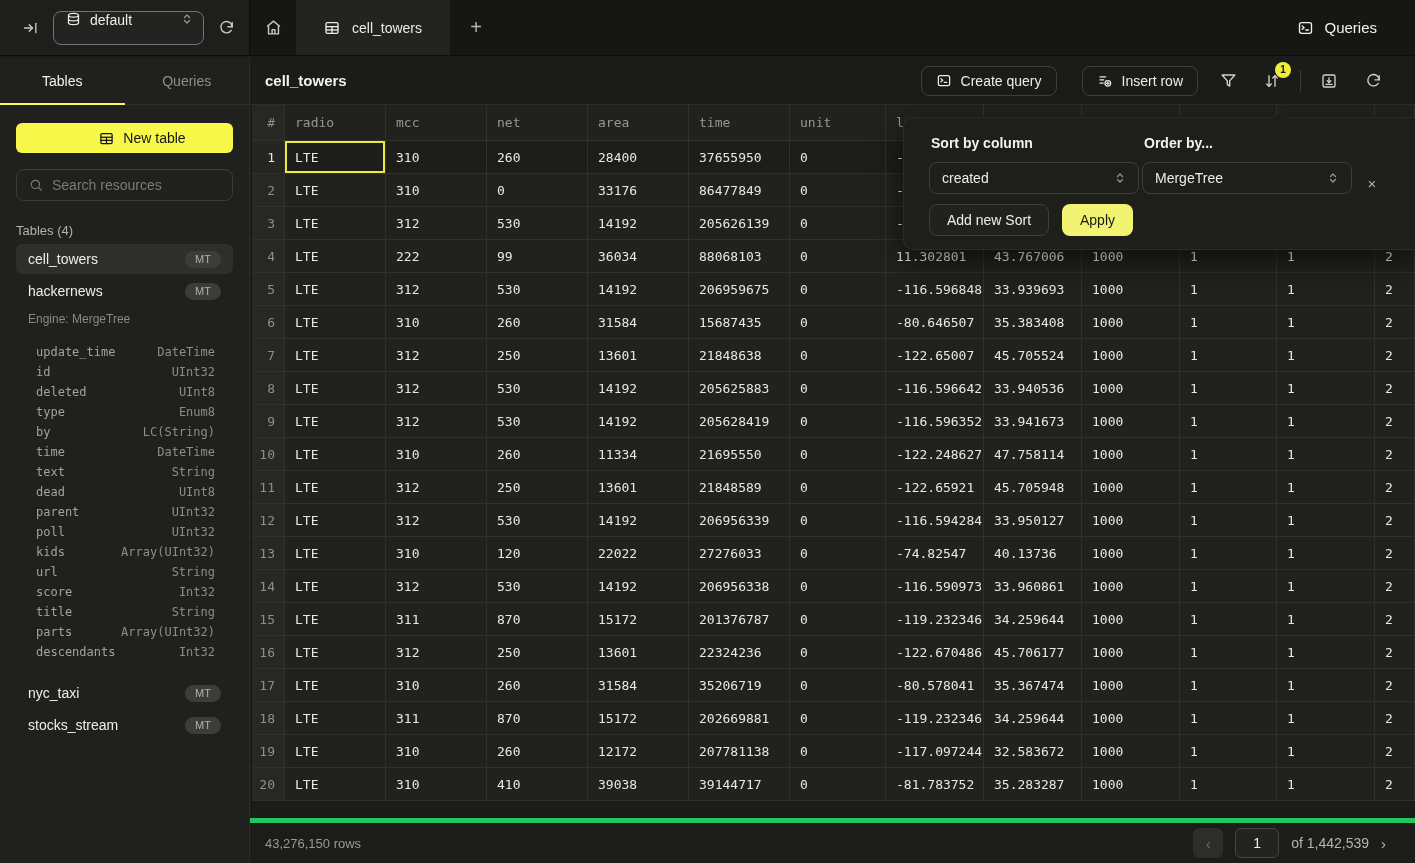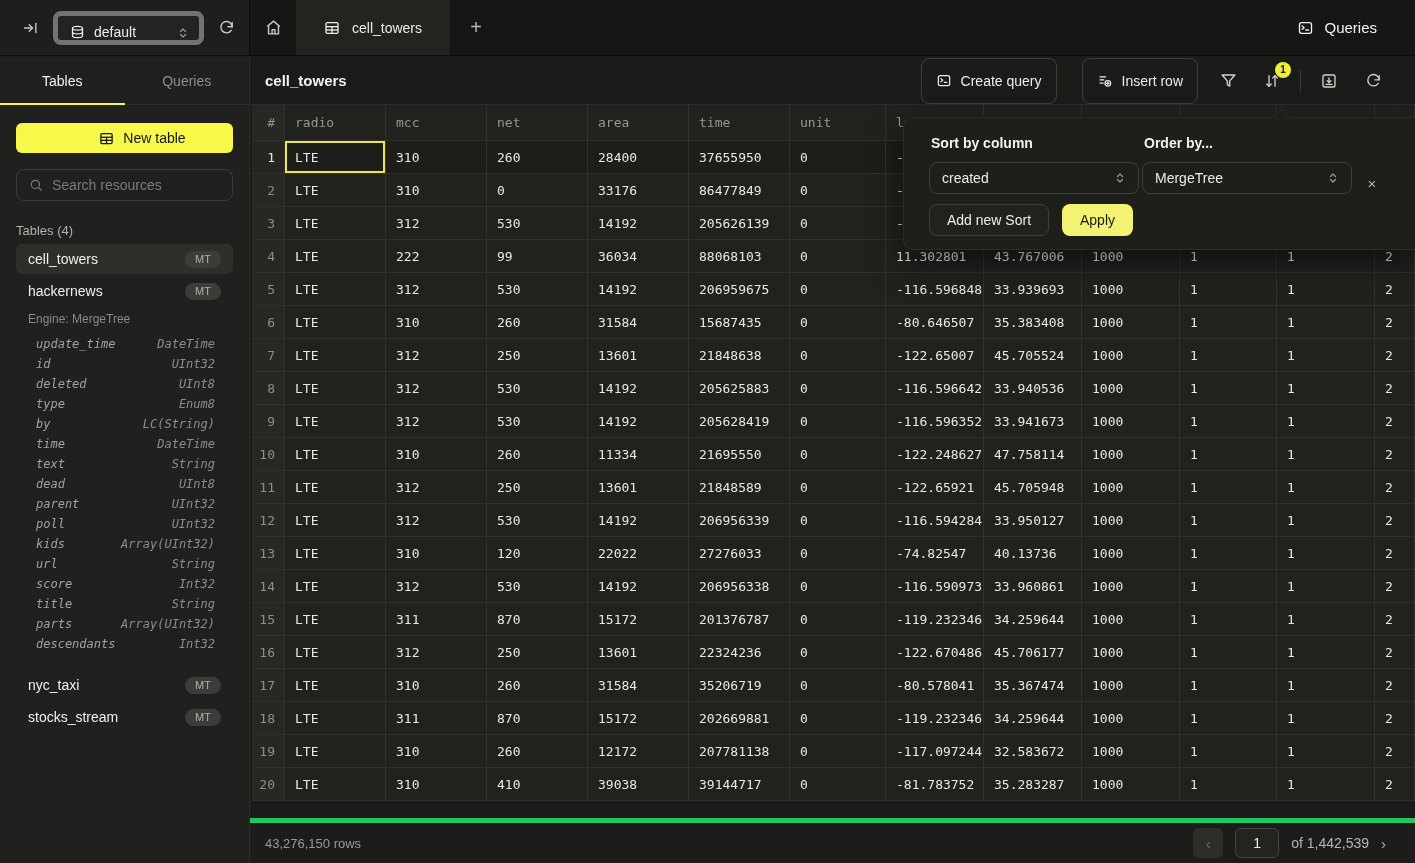--- a/index.html
+++ b/index.html
@@ -6,21 +6,21 @@
   html,body { background:#111; }
   .app{
     position:relative; width:1415px; height:863px; overflow:hidden;
     background:#1b1b19; color:#ececea;
     font-family:"Liberation Sans", sans-serif; font-size:14px;
   }
   svg{display:block}
   
   .topbar{position:absolute;left:0;top:0;width:1415px;height:56px;background:#161614;border-bottom:1px solid #0d0d0b;display:flex;align-items:stretch;}
   .topbar-left{width:250px;background:#1e1e1c;display:flex;align-items:center;gap:14px;padding:0 14px 0 22px;border-right:1px solid #0d0d0b;}
-  .db-select{display:flex;align-items:flex-end;gap:9px;height:34px;padding:0 10px 0 12px;background:#232321;border:5px solid #737373;border-radius:8px;flex:1;cursor:pointer;}
+  .db-select{display:flex;align-items:flex-start;gap:9px;height:34px;padding:0 10px 0 12px;background:#232321;border:1px solid #737373;border-radius:8px;flex:1;cursor:pointer;}
   .db-select .lbl{color:#ececea;font-weight:500;}
   .icon-btn{display:flex;align-items:center;justify-content:center;color:#c9c9c3;cursor:pointer;background:none;border:none;}
   .tabstrip{flex:1;display:flex;align-items:stretch;}
   .home-slot{width:46px;display:flex;align-items:center;justify-content:center;color:#c9c9c3;}
   .tab{display:flex;align-items:center;gap:12px;padding:0 28px;background:#232320;color:#ececea;cursor:pointer;}
   .tab .t-label{font-weight:500;}
   .newtab{width:52px;display:flex;align-items:center;justify-content:center;color:#b5b5af;font-size:20px;cursor:pointer;}
   .topbar-right{display:flex;align-items:center;margin-left:auto;padding-right:38px;}
   .queries-btn{display:flex;align-items:center;gap:10px;color:#f2f2ec;font-weight:500;cursor:pointer;background:none;border:none;font-size:15px;}
   
@@ -32,31 +32,31 @@
   .new-table-btn{margin:18px 16px 0;width:217px;height:30px;border:none;border-radius:6px;background:#f7f84a;color:#151511;font-weight:500;font-size:14px;display:flex;align-items:center;justify-content:center;gap:9px;cursor:pointer;font-family:inherit;padding-left:36px;}
   .search-box{margin:16px 16px 0;width:217px;height:32px;border:1px solid #3b3b37;border-radius:8px;display:flex;align-items:center;gap:9px;padding:0 12px;color:#7c7c76;}
   .search-box input{background:none;border:none;outline:none;color:#d5d5cf;font-size:14px;width:100%;font-family:inherit;}
   .search-box input::placeholder{color:#7c7c76;}
   .section-label{margin:22px 16px 6px;color:#b2b2ac;font-size:13px;}
   .tbl-item{margin:2px 16px 0;height:30px;border-radius:6px;display:flex;align-items:center;justify-content:space-between;padding:0 12px;cursor:pointer;}
   .tbl-item.selected{background:#2e2e2b;}
   .tbl-item .tbl-name{color:#efefe9;font-size:14px;}
   .mt-badge{background:#3c3c39;color:#b0b0aa;font-size:11px;border-radius:10px;padding:3px 10px;line-height:1;}
   .engine-line{margin:6px 16px 2px 28px;color:#8a8a84;font-size:12px;}
-  .fields{margin:8px 16px 6px 0;font-style:italic;}
+  .fields{margin:16px 16px 6px 0;}
   .field-row{display:flex;justify-content:space-between;padding:3px 18px 3px 36px;font-family:"DejaVu Sans Mono", monospace;font-size:12px;line-height:14px;}
   .fname{color:#a3a39d;}
   .ftype{color:#8d8d87;}
   .gap-tables{height:8px;}
   
   .main{position:absolute;left:250px;top:57px;width:1165px;height:806px;background:#1b1b19;}
   .main-header{position:absolute;left:0;top:0;width:100%;height:48px;border-bottom:1px solid #2c2c29;display:flex;align-items:center;padding:0 15px;}
   .page-title{font-size:15px;font-weight:600;color:#f2f2ec;}
   .toolbar{margin-left:auto;display:flex;align-items:center;}
-  .tb-btn{display:flex;align-items:center;gap:9px;height:46px;padding:0 14px;border:1px solid #3f3f3a;border-radius:8px;background:transparent;color:#ececea;font-size:14px;cursor:pointer;font-family:inherit;}
+  .tb-btn{display:flex;align-items:center;gap:9px;height:30px;padding:0 14px;border:1px solid #3f3f3a;border-radius:8px;background:transparent;color:#ececea;font-size:14px;cursor:pointer;font-family:inherit;}
   .tb-icon{position:relative;display:flex;align-items:center;justify-content:center;width:24px;height:24px;color:#d2d2cc;cursor:pointer;background:none;border:none;}
   .tb-badge{position:absolute;top:-7px;right:-7px;width:16px;height:16px;border-radius:50%;background:#f0ed3f;color:#1b1b16;font-size:10px;font-weight:600;display:flex;align-items:center;justify-content:center;}
   .tb-divider{width:1px;height:22px;background:#3a3a36;}
   
   .grid{position:absolute;left:2px;top:48px;display:grid;font-family:"DejaVu Sans Mono", monospace;font-size:13px;}
   .cell{height:33px;display:flex;align-items:center;padding:0 10px;background:#21211e;border-right:1px solid #30302c;border-bottom:1px solid #30302c;color:#e8e8e2;white-space:nowrap;overflow:hidden;}
   .cell.h{height:36px;color:#97978f;background:#21211e;}
   .cell.num{justify-content:flex-end;background:#272724;color:#8f8f89;padding:0 9px;}
   .cell.h.num{background:#272724;}
   .cell.row-sel{background:#1d1d1a;}

